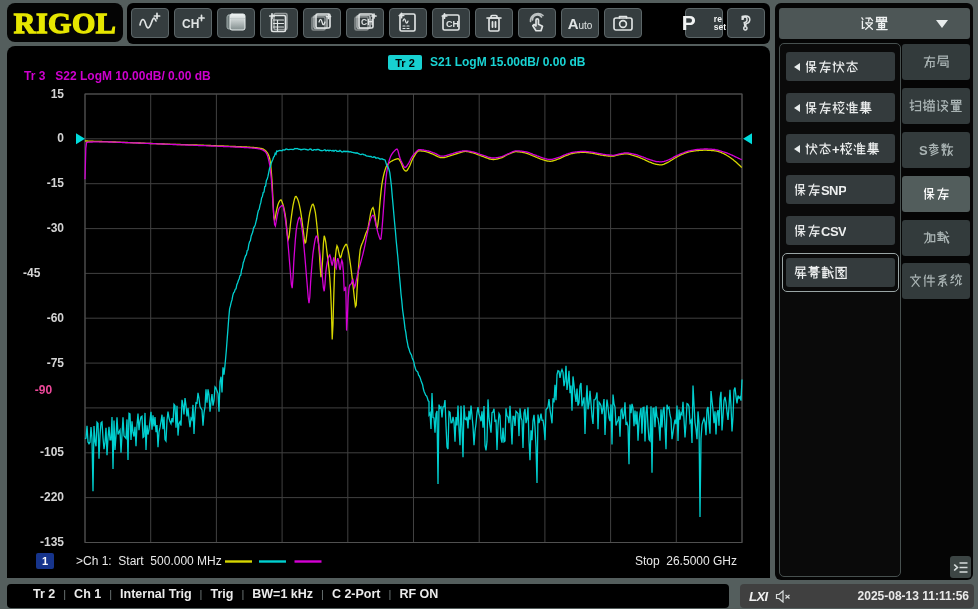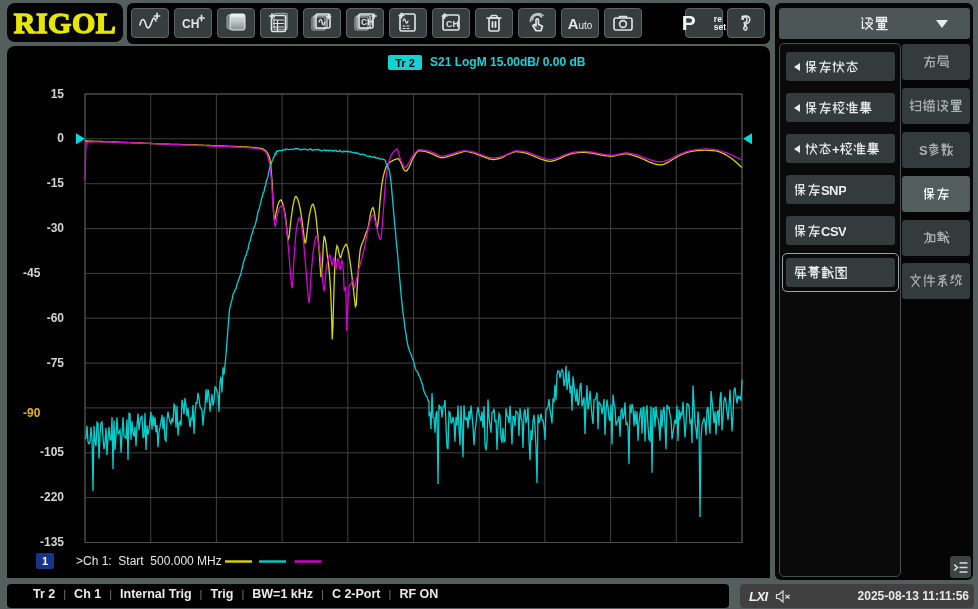--- a/index.html
+++ b/index.html
@@ -103,30 +103,31 @@
         <span style="font:700 21px 'Liberation Sans',sans-serif">P</span>
         <span style="display:inline-block;font:700 8.5px/8.5px 'Liberation Sans',sans-serif;margin-left:18px">re<br>set</span>
       </span>
     </div> 
     <div style="position:absolute;left:600px;top:5px;width:38px;height:30px;background:#353d3f;border:1px solid #5c6668;border-radius:4px;box-sizing:border-box;display:flex;align-items:center;justify-content:center">
       <span style="color:transparent;-webkit-text-stroke:1.4px #e0e4e4;font:700 20px 'Liberation Serif',serif">?</span>
     </div>
   </div>
 
 <div class="abs" style="left:7px;top:46px;width:763px;height:532px;background:#000;border-radius:8px 8px 0 0">
+ <div class="abs" style="left:17px;top:23px;font:700 12px 'Liberation Sans';color:#cf00cf">Tr 3&nbsp;&nbsp;&nbsp;S22 LogM 10.00dB/ 0.00 dB</div>
  <div class="abs" style="left:381px;top:9px;width:34px;height:15px;background:#17d1d1;border-radius:2px;color:#000;font:700 11px 'Liberation Sans';display:flex;align-items:center;justify-content:center">Tr 2</div>
  <div class="abs" style="left:423px;top:9px;font:700 12px 'Liberation Sans';color:#19d3d3">S21 LogM 15.00dB/ 0.00 dB</div>
  <div style="position:absolute;left:16px;top:40.5px;width:41px;text-align:right;font:700 12px 'Liberation Sans',sans-serif;color:#d4d4d4">15</div>
     <div style="position:absolute;left:16px;top:85.3px;width:41px;text-align:right;font:700 12px 'Liberation Sans',sans-serif;color:#d4d4d4">0</div>
     <div style="position:absolute;left:16px;top:130.2px;width:41px;text-align:right;font:700 12px 'Liberation Sans',sans-serif;color:#d4d4d4">-15</div>
     <div style="position:absolute;left:16px;top:175.1px;width:41px;text-align:right;font:700 12px 'Liberation Sans',sans-serif;color:#d4d4d4">-30</div>
     <div style="position:absolute;left:16px;top:219.9px;width:41px;text-align:left;font:700 12px 'Liberation Sans',sans-serif;color:#d4d4d4">-45</div>
     <div style="position:absolute;left:16px;top:264.8px;width:41px;text-align:right;font:700 12px 'Liberation Sans',sans-serif;color:#d4d4d4">-60</div>
     <div style="position:absolute;left:16px;top:309.6px;width:41px;text-align:right;font:700 12px 'Liberation Sans',sans-serif;color:#d4d4d4">-75</div>
-    <div style="position:absolute;left:16px;top:360px;width:41px;text-align:left;font:700 12px 'Liberation Sans',sans-serif;color:#eab308">-90</div>
+    <div style="position:absolute;left:16px;top:337px;width:41px;text-align:center;font:700 12px 'Liberation Sans',sans-serif;color:#ec4899">-90</div>
     <div style="position:absolute;left:16px;top:399.3px;width:41px;text-align:right;font:700 12px 'Liberation Sans',sans-serif;color:#d4d4d4">-105</div>
     <div style="position:absolute;left:16px;top:444.1px;width:41px;text-align:right;font:700 12px 'Liberation Sans',sans-serif;color:#d4d4d4">-220</div>
     <div style="position:absolute;left:16px;top:489.0px;width:41px;text-align:right;font:700 12px 'Liberation Sans',sans-serif;color:#d4d4d4">-135</div>
  <svg class="abs" style="left:0;top:0" width="763" height="532" viewBox="7 46 763 532">
   <g stroke="#414141" stroke-width="1">
         <path d="M85.0 94.0V542.5"></path>
         <path d="M150.7 94.0V542.5"></path>
         <path d="M216.4 94.0V542.5"></path>
         <path d="M282.1 94.0V542.5"></path>
         <path d="M347.8 94.0V542.5"></path>
@@ -155,20 +156,21 @@
   <path d="M76 133.3v11l9-5.5z" fill="#00dcdc"></path>
   <path d="M752 133.3v11l-9-5.5z" fill="#00dcdc"></path>
  </svg>
  <div class="abs" style="left:29px;top:507px;width:18px;height:16px;background:#16348c;border-radius:2px;color:#fff;font:700 11px 'Liberation Sans';display:flex;align-items:center;justify-content:center">1</div>
  <div class="abs" style="left:69px;top:508px;font:400 12px 'Liberation Sans';color:#e8e8e8">&gt;Ch 1:&nbsp; Start&nbsp; 500.000 MHz</div>
  <svg class="abs" style="left:217px;top:508px" width="110" height="14">
       <path d="M1 7.5h27" stroke="#d6d600" stroke-width="2.4"></path>
       <path d="M35 7.5h27" stroke="#00cfcf" stroke-width="2.4"></path>
       <path d="M70.5 7.5h27" stroke="#d400d4" stroke-width="2.4"></path>
     </svg>
+ <div class="abs" style="left:530px;top:508px;width:200px;text-align:right;font:400 12px 'Liberation Sans';color:#e8e8e8">Stop&nbsp; 26.5000 GHz</div>
 </div>
 
 <div class="abs" style="left:775px;top:3px;width:198px;height:577px;background:#050505;border-radius:6px"></div>
 <div style="position:absolute;left:779px;top:8px;width:191px;height:31px;background:#4d5656;border-radius:3px;display:flex;align-items:center;justify-content:center">
     <svg width="29" height="17" viewBox="0 0 29 17" style="display:block" stroke="#f0f2f2" stroke-width="1.29" stroke-linecap="round" fill="none">
       <line x1="1.9" y1="2.8" x2="3.0" y2="4.5"></line>
       <line x1="2.4" y1="6.2" x2="2.4" y2="13.4"></line>
       <line x1="2.4" y1="13.4" x2="4.3" y2="12.6"></line>
       <line x1="5.9" y1="3.1" x2="9.2" y2="3.1"></line>
       <line x1="9.2" y1="3.1" x2="8.6" y2="6.2"></line>

